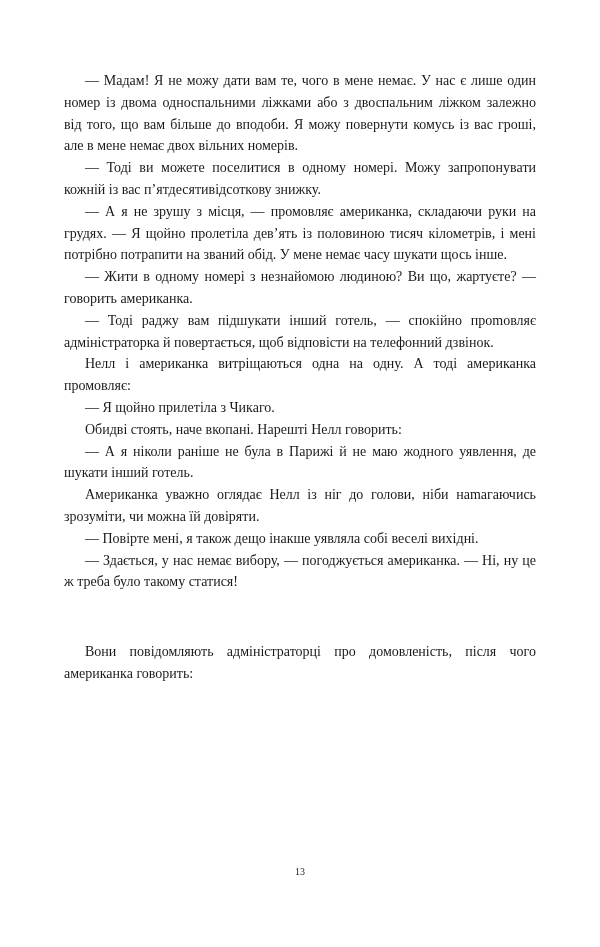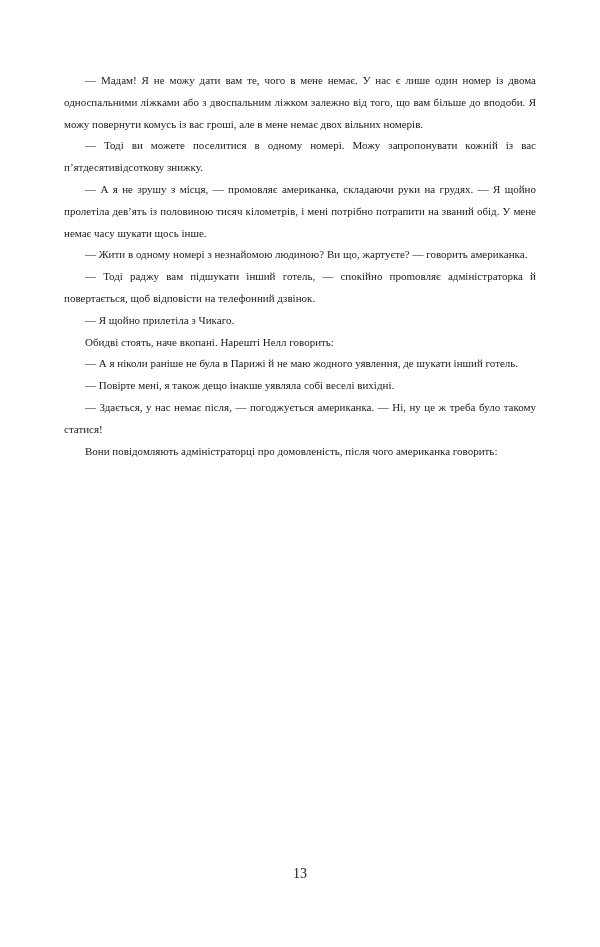--- a/index.html
+++ b/index.html
@@ -17,65 +17,68 @@
     overflow: hidden;
     box-sizing: border-box;
   }
 
   .text-block {
     position: absolute;
     left: 64px;
     top: 70px;
     width: 472px;
     font-family: "Liberation Serif", "DejaVu Serif", serif;
-    font-size: 11px;
+    font-size: 14px;
     line-height: 21.8px;
     color: #1a1a1c;
     text-align: justify;
     text-justify: inter-word;
     -webkit-font-smoothing: antialiased;
     hyphens: manual;
   }
 
   .text-block p {
     margin: 0;
     text-indent: 21px;
     text-align: justify;
   }
 
   
   .text-block p:last-child {
     text-align: justify;
+    margin-top: 48px;
   }
 
   .page-number {
     position: absolute;
     left: 0;
     top: 866px;
     width: 600px;
     text-align: center;
     font-family: "Liberation Serif", "DejaVu Serif", serif;
-    font-size: 14px;
+    font-size: 10px;
     color: #1a1a1c;
   }
 </style>
 </head>
 <body>
 
 <div class="page">
 
   <div class="text-block">
     <p>— Мадам! Я не можу дати вам те, чого в мене немає. У нас є лише один номер із двома односпальними ліжками або з дво­спальним ліжком залежно від того, що вам більше до вподоби. Я можу повернути комусь із вас гроші, але в мене немає двох вільних номерів.</p>
     <p>— Тоді ви можете поселитися в одному номері. Можу запро­понувати кожній із вас п’ятдесятивідсоткову знижку.</p>
     <p>— А я не зрушу з місця, — промовляє американка, складаю­чи руки на грудях. — Я щойно пролетіла дев’ять із половиною тисяч кілометрів, і мені потрібно потрапити на званий обід. У мене немає часу шукати щось інше.</p>
     <p>— Жити в одному номері з незнайомою людиною? Ви що, жартуєте? — говорить американка.</p>
     <p>— Тоді раджу вам підшукати інший готель, — спокійно про­mовляє адміністраторка й повертається, щоб відповісти на теле­фонний дзвінок.</p>
+    <p>Нелл і американка витріщаються одна на одну. А тоді амери­канка промовляє:</p>
     <p>— Я щойно прилетіла з Чикаго.</p>
     <p>Обидві стоять, наче вкопані. Нарешті Нелл говорить:</p>
     <p>— А я ніколи раніше не була в Парижі й не маю жодного уявлення, де шукати інший готель.</p>
+    <p>Американка уважно оглядає Нелл із ніг до голови, ніби на­mагаючись зрозуміти, чи можна їй довіряти.</p>
     <p>— Повірте мені, я також дещо інакше уявляла собі веселі вихідні.</p>
-    <p>— Здається, у нас немає після, — погоджується американ­ка. — Ні, ну це ж треба було такому статися!</p>
+    <p>— Здається, у нас немає вибору, — погоджується американ­ка. — Ні, ну це ж треба було такому статися!</p>
     <p>Вони повідомляють адміністраторці про домовленість, після чого американка говорить:</p>
   </div>
 
   <div class="page-number">13</div>
 
 </div>
 
 </body></html>

